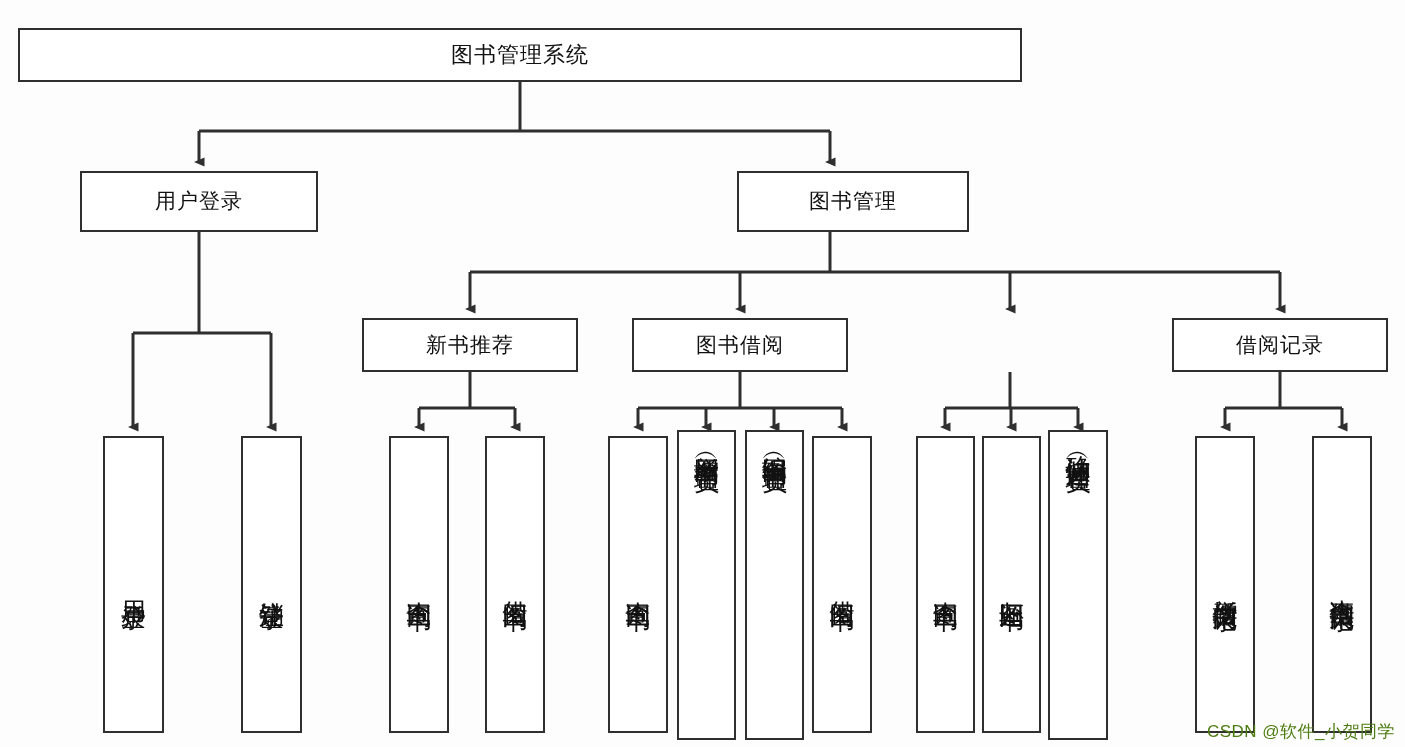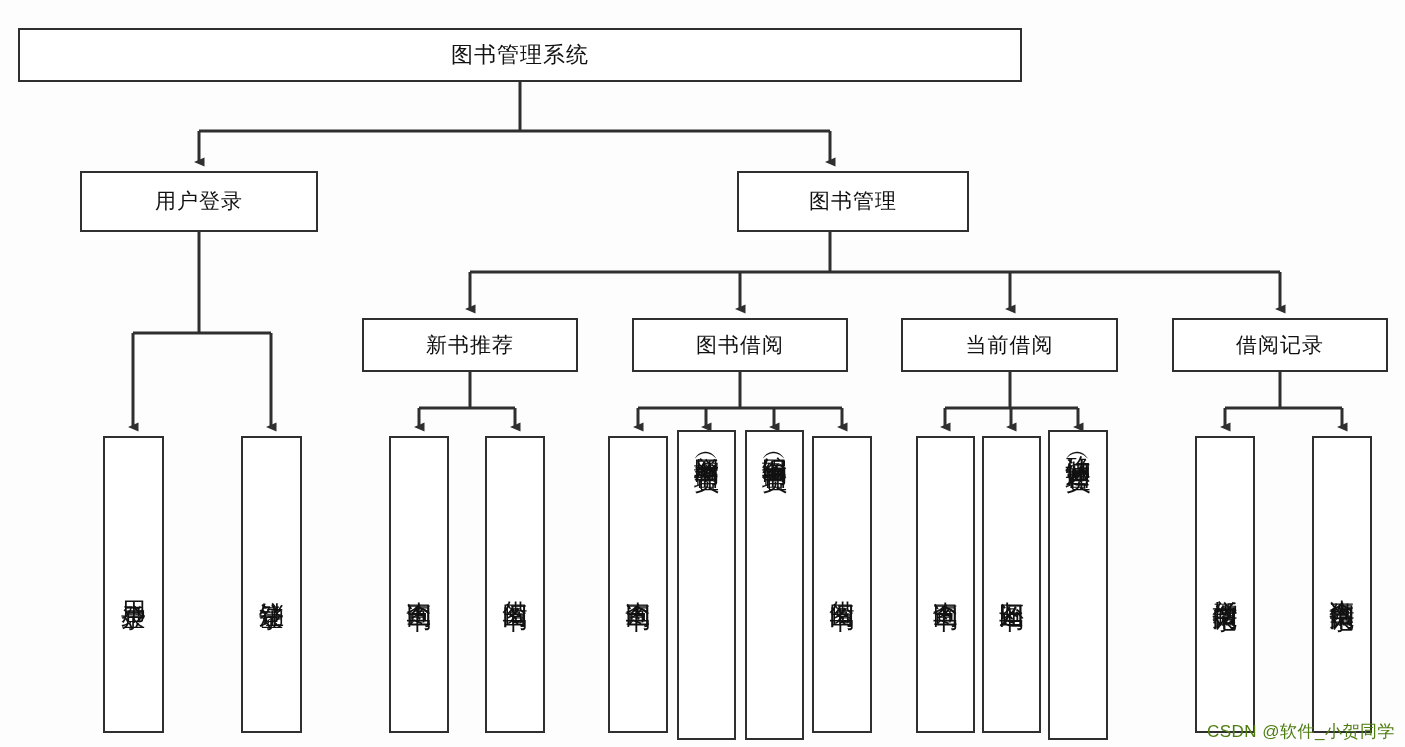--- a/index.html
+++ b/index.html
@@ -122,23 +122,20 @@
   <div class="node h" style="left:711px;top:171px;width:232px;height:61px;margin-left:26px;">
     <span class="lbl">图书管理</span>
   </div>
 
   <div class="node h" style="left:632px;top:318px;width:216px;height:54px;">
     <span class="lbl">图书借阅</span>
   </div>
   <div class="node h" style="left:362px;top:318px;width:216px;height:54px;">
     <span class="lbl">新书推荐</span>
   </div>
-  <div class="node h" style="left:901px;top:318px;width:217px;height:54px;">
-    <span class="lbl">当前借阅</span>
-  </div>
   <div class="node h" style="left:1172px;top:318px;width:216px;height:54px;">
     <span class="lbl">借阅记录</span>
   </div>
 
   <div class="node v mid" style="left:103px;top:436px;width:61px;height:297px;">
     <span class="lbl">用户登录</span>
   </div>
   <div class="node v mid" style="left:241px;top:436px;width:61px;height:297px;">
     <span class="lbl">注销登录</span>
   </div>

